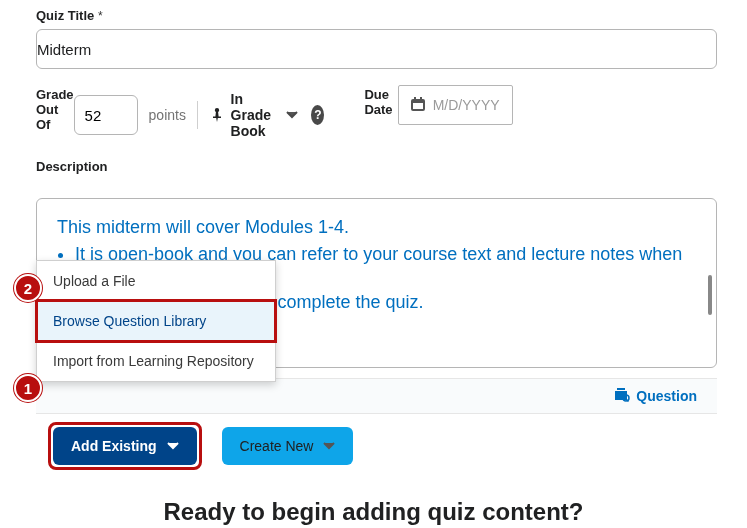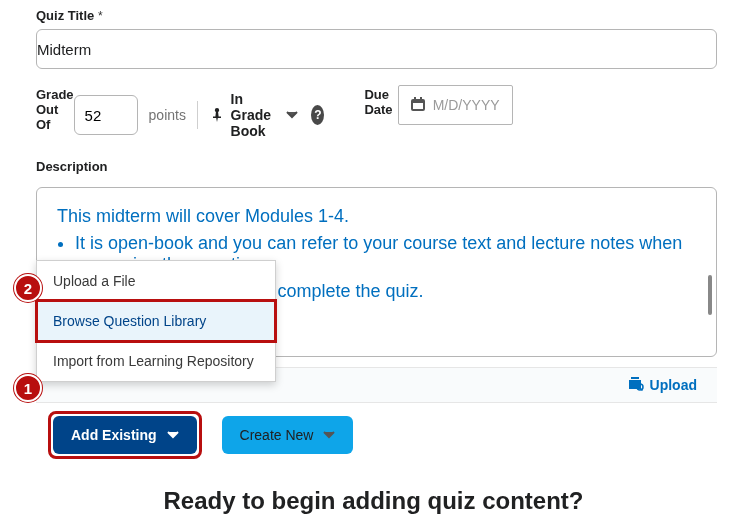--- a/index.html
+++ b/index.html
@@ -56,21 +56,21 @@
     display:flex;align-items:center;justify-content:center;font-size:12px;font-weight:bold;
     cursor:pointer;
   }
   .chev svg, .key-icon svg { display:block;}
   .due-input {
     display:flex;align-items:center; gap:8px;
     border:1px solid #b5b5b5; border-radius:2px; height:40px; padding:0 12px;
     margin-top:6px; width:120px; color:#9a9a9a; font-size:14px;
   }
   .desc-box {
-    margin-top:13px; border:1px solid #b5b5b5; border-radius:6px;
+    margin-top:24px; border:1px solid #b5b5b5; border-radius:6px;
     padding:14px 20px 20px 20px; height:170px; overflow:hidden;
     position: relative;
   }
   .desc-box p { margin:4px 0; font-size:18px; color:#006fbf;}
   .desc-box ul { margin:4px 0 0 18px; padding:0;}
   .desc-box li { color:#006fbf; font-size:18px; margin:6px 0;}
   .preview-bar {
     border-top:1px solid #e6e6e6; border-bottom:1px solid #e6e6e6;
     background:#f9fbfc; height:36px; display:flex; align-items:center;
     justify-content:flex-end; padding:0 20px; margin: 0 30px 0 36px;
@@ -183,21 +183,21 @@
 <div class="scroll-indicator"></div>
 
 <div class="preview-bar">
   <div class="preview-link">
     <span>
       <svg width="16" height="14" viewBox="0 0 16 14">
           <path fill="#006fbf" d="M3 0h8v2H3zM1 3h12v9H1zM11 9l4 4-1 1-4-4z"></path>
           <circle cx="12" cy="10" r="3" fill="none" stroke="#006fbf" stroke-width="1.5"></circle>
         </svg>
     </span>
-    <span>Upload</span>
+    <span>Question</span>
   </div>
 </div>
 
 <div class="btn-row">
   <span class="btn-highlight-box">
     <button class="btn btn-primary">
       <span>Add Existing</span>
       <span class="chev chev-white">
         <svg width="12" height="8" viewBox="0 0 12 8">
             <path d="M1 1l5 5 5-5" stroke="#fff" stroke-width="2" fill="none"></path>

